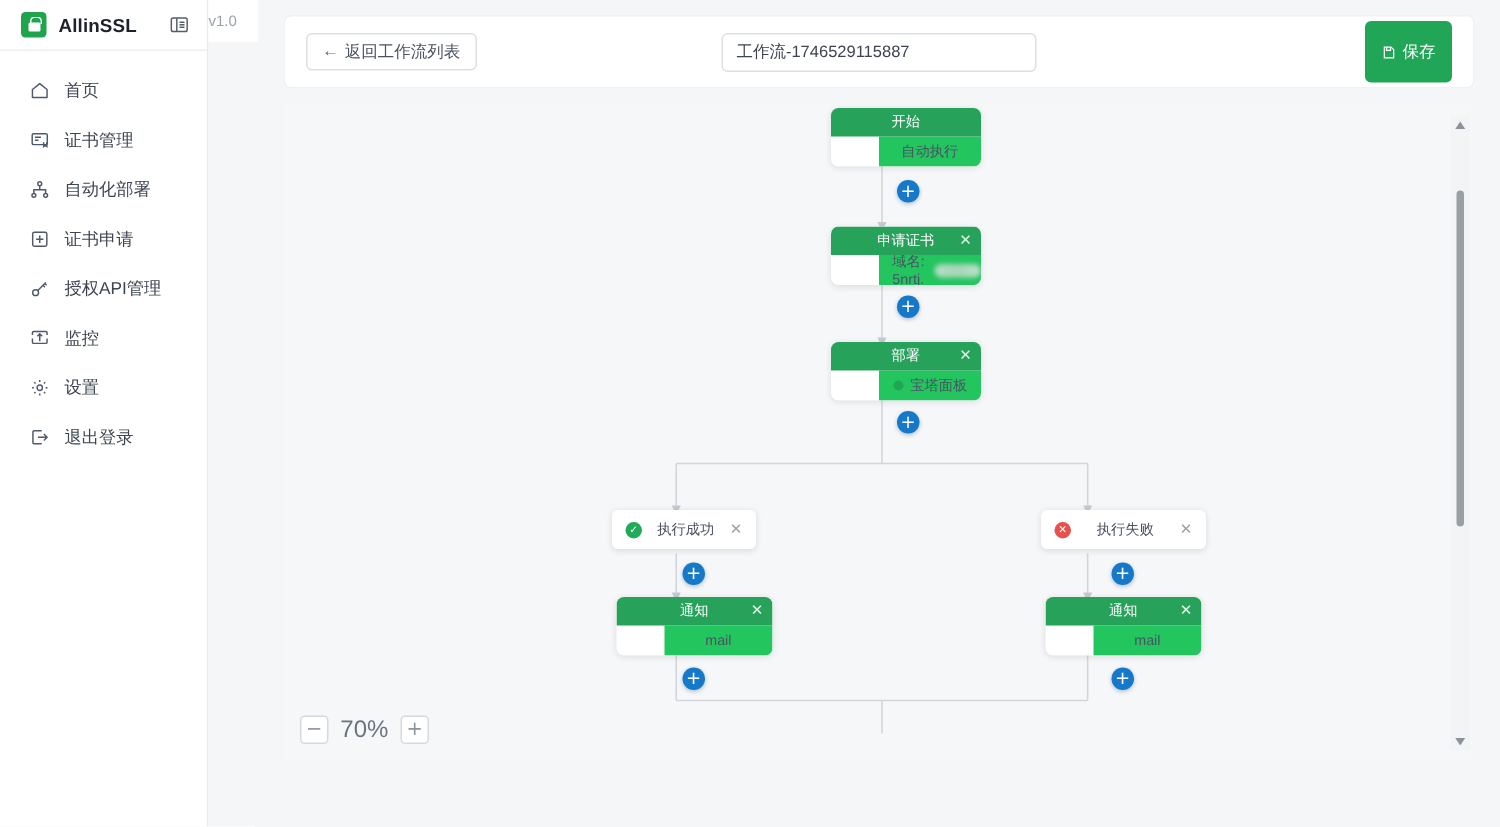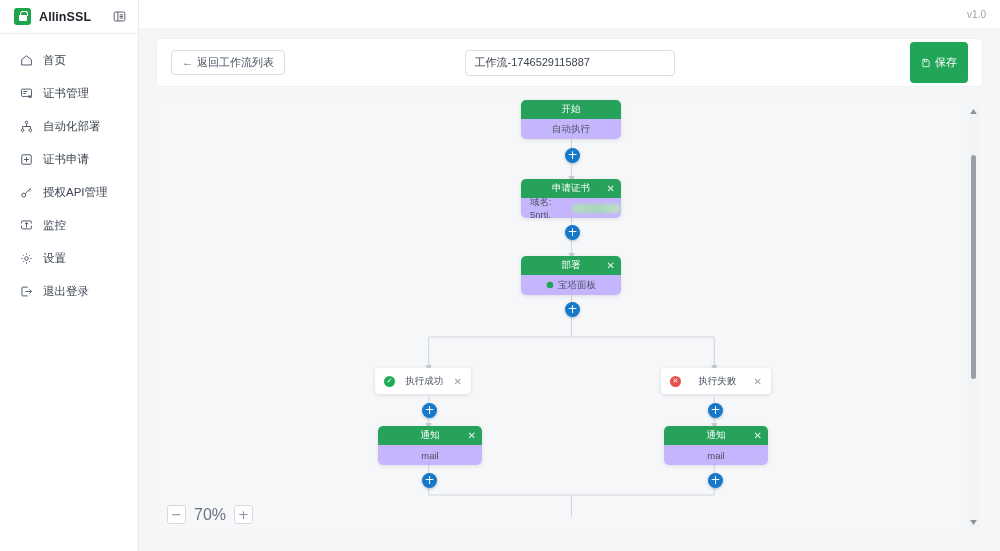--- a/index.html
+++ b/index.html
@@ -49,21 +49,21 @@
   }
   .nav-icon {
     width: 14px; height: 14px; flex: 0 0 14px;
     display: flex; align-items: center; justify-content: center;
   }
   .nav-label { font-size: 11.5px; color: #3c4450; white-space: nowrap; }
 
   
   .main {
     flex: 1; height: 551px; background: #f5f6f8;
-    display: flex; flex-direction: column; position: relative;
+    display: flex; flex-direction: row; position: relative;
   }
   .topbar {
     height: 28px; background: #ffffff; display: flex;
     align-items: center; justify-content: flex-end; padding-right: 14px;
   }
   .version { font-size: 10px; color: #9aa1ab; }
 
   .content { flex: 1; padding: 11px 18px 0 18px; overflow: hidden; }
 
   .toolbar {
@@ -111,22 +111,22 @@
   .node-head {
     height: 19px; background: #27a25b; color: #fff; font-size: 9.5px;
     display: flex; align-items: center; justify-content: center;
     position: relative;
   }
   .node-head .close {
     position: absolute; right: 6px; top: 50%; transform: translateY(-50%);
     font-size: 10px; color: #e3f5e9; cursor: pointer; line-height: 1;
   }
   .node-body {
-    height: 20px; background: #c4b5fd; font-size: 9.5px; color: #4a5363;
-    display: flex; align-items: center; justify-content: center; gap: 4px;
+    height: 20px; background: #22c55e; font-size: 9.5px; color: #4a5363;
+    display: flex; align-items: center; justify-content: center; gap: 4px; margin-left: 32px;
   }
   .node-body.left { justify-content: flex-start; padding-left: 9px; gap: 3px; }
 
   .redact {
     display: inline-block; width: 56px; height: 9px;
     background: linear-gradient(90deg,#b8dcc6,#a6d6b8,#bfe0cb);
     border-radius: 5px; filter: blur(1.6px); vertical-align: middle;
   }
 
   .cond-node {

